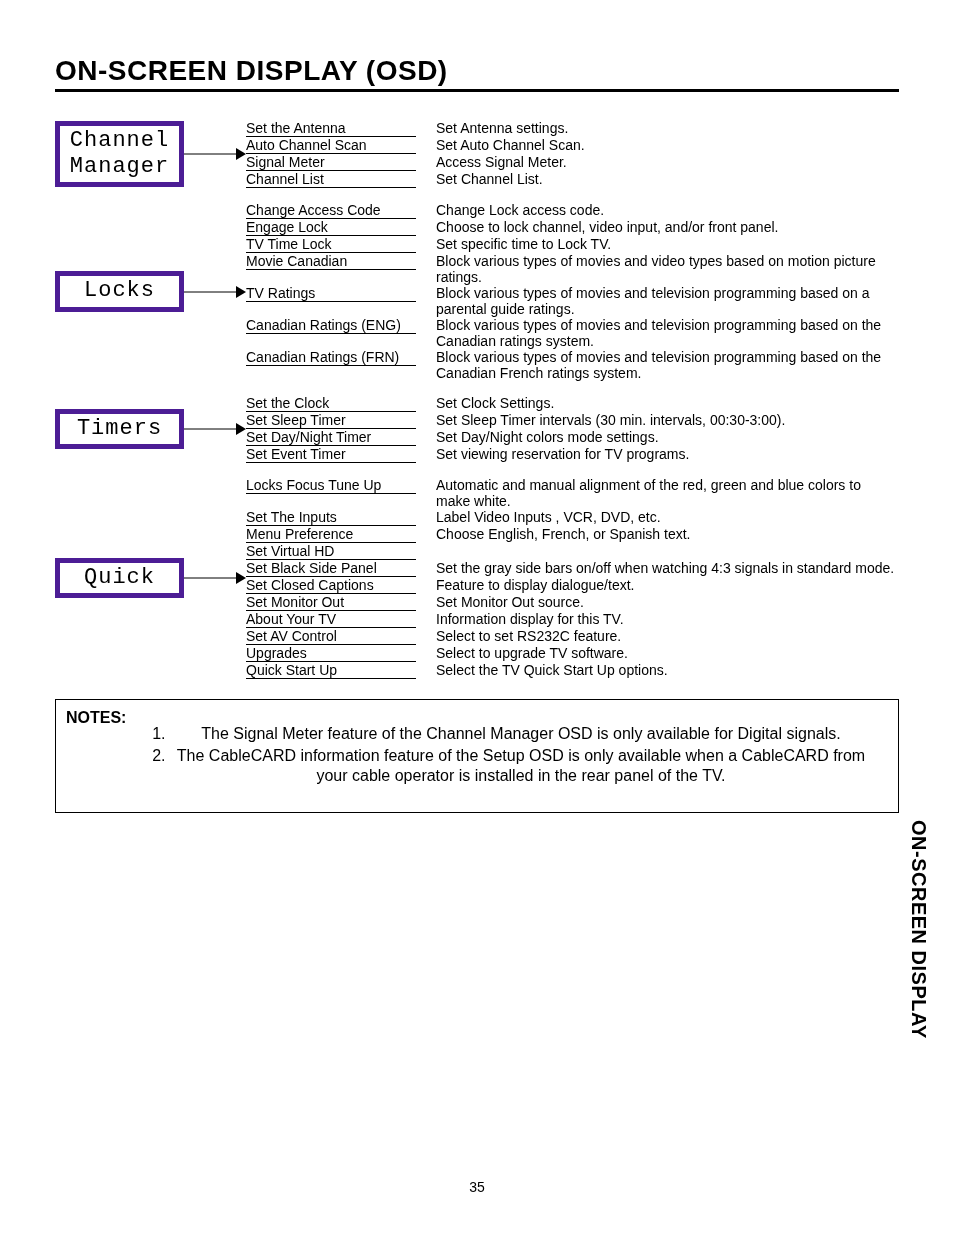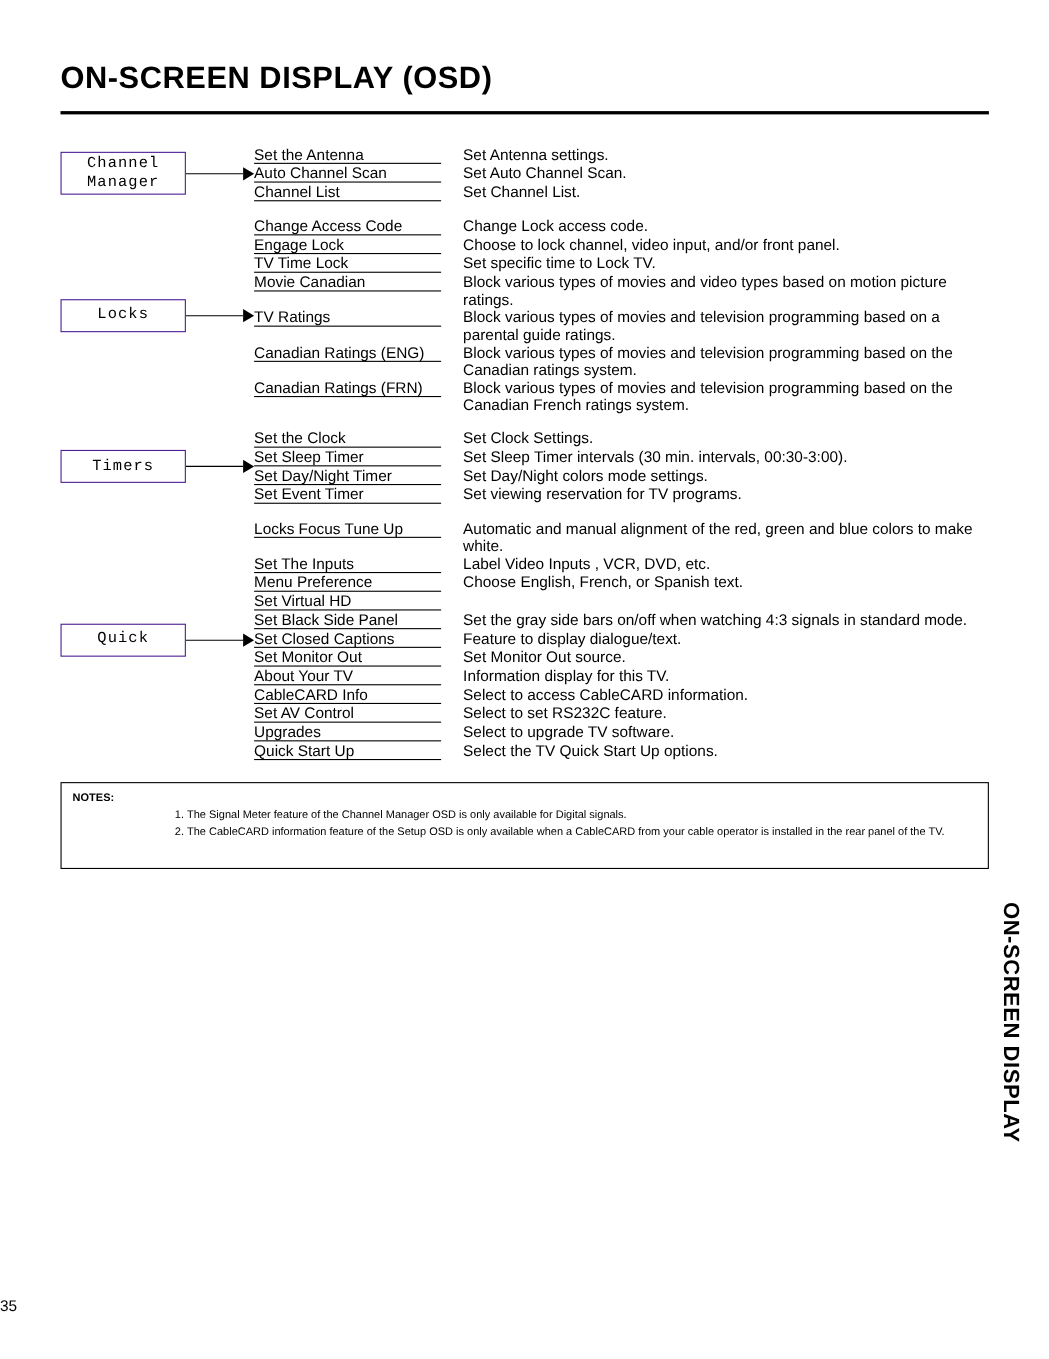--- a/index.html
+++ b/index.html
@@ -16,39 +16,39 @@
     height: 1235px;
     box-sizing: border-box;
     padding: 55px 55px 0 55px;
   }
   .title {
     font-family: Arial, Helvetica, sans-serif;
     font-weight: bold;
     font-size: 28px;
     letter-spacing: 0.5px;
     border-bottom: 3px solid #000;
-    padding-bottom: 14px;
+    padding-bottom: 2px;
     margin-bottom: 28px;
   }
   .diagram {
     position: relative;
     font-size: 14px;
     line-height: 1.15;
   }
   .section {
     display: flex;
     align-items: center;
     margin-bottom: 14px;
   }
   .cat-box {
-    width: 114px;
+    width: 129px;
     min-height: 30px;
-    border: 1px solid #4c1d95;
+    border: 5px solid #4c1d95;
     font-family: "Courier New", monospace;
-    font-size: 14px;
+    font-size: 22px;
     letter-spacing: 1px;
     text-align: center;
     display: flex;
     align-items: center;
     justify-content: center;
     flex-direction: column;
     line-height: 1.2;
     flex: none;
     box-sizing: border-box;
     padding: 2px 2px;
@@ -83,24 +83,25 @@
     line-height: 16px;
   }
   .rows {
     flex: 1;
   }
 
   .notes-box {
     border: 1px solid #000;
     margin-top: 20px;
     padding: 8px 10px 8px 10px;
-    font-size: 10px;
+    font-size: 16px;
     line-height: 1.25;
     display: flex;
     gap: 10px;
+    text-align: center;
   }
   .notes-label {
     font-weight: bold;
     flex: none;
     width: 60px;
   }
   .notes-list {
     margin: 16px;
     padding-left: 18px;
   }
@@ -113,20 +114,21 @@
     writing-mode: vertical-rl;
     font-weight: bold;
     font-size: 20px;
     letter-spacing: 0.5px;
   }
   .page-num {
     position: absolute;
     bottom: 40px;
     left: 0;
     width: 954px;
+    text-align: center;
     font-size: 14px;
   }
 </style>
 </head>
 <body>
 
 <div class="page">
 
   <div class="title">ON-SCREEN DISPLAY (OSD)</div>
 
@@ -145,20 +147,24 @@
         <div class="rows">
           <div class="item-row">
             <div class="item-label">Set the Antenna</div>
             <div class="item-desc">Set Antenna settings.</div>
           </div>
           <div class="item-row">
             <div class="item-label">Auto Channel Scan</div>
             <div class="item-desc">Set Auto Channel Scan.</div>
           </div>
           <div class="item-row">
+            <div class="item-label">Signal Meter</div>
+            <div class="item-desc">Access Signal Meter.</div>
+          </div>
+          <div class="item-row">
             <div class="item-label">Channel List</div>
             <div class="item-desc">Set Channel List.</div>
           </div>
         </div>
       </div>
       <div class="section">
         <div class="cat-box">
           <span>Locks</span>
         </div>
         <div class="arrow-cell">
@@ -261,24 +267,20 @@
             <div class="item-label">Set Closed Captions</div>
             <div class="item-desc">Feature to display dialogue/text.</div>
           </div>
           <div class="item-row">
             <div class="item-label">Set Monitor Out</div>
             <div class="item-desc">Set Monitor Out source.</div>
           </div>
           <div class="item-row">
             <div class="item-label">About Your TV</div>
             <div class="item-desc">Information display for this TV.</div>
-          </div>
-          <div class="item-row">
-            <div class="item-label">CableCARD Info</div>
-            <div class="item-desc">Select to access CableCARD information.</div>
           </div>
           <div class="item-row">
             <div class="item-label">Set AV Control</div>
             <div class="item-desc">Select to set RS232C feature.</div>
           </div>
           <div class="item-row">
             <div class="item-label">Upgrades</div>
             <div class="item-desc">Select to upgrade TV software.</div>
           </div>
           <div class="item-row">

